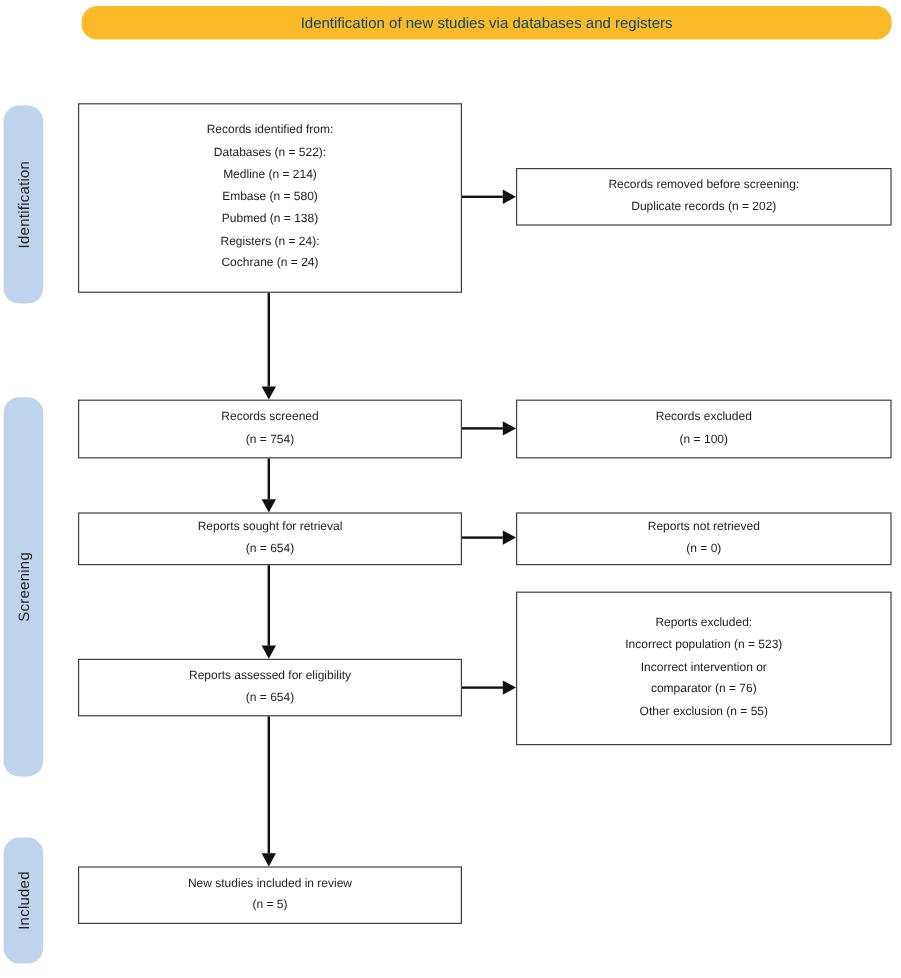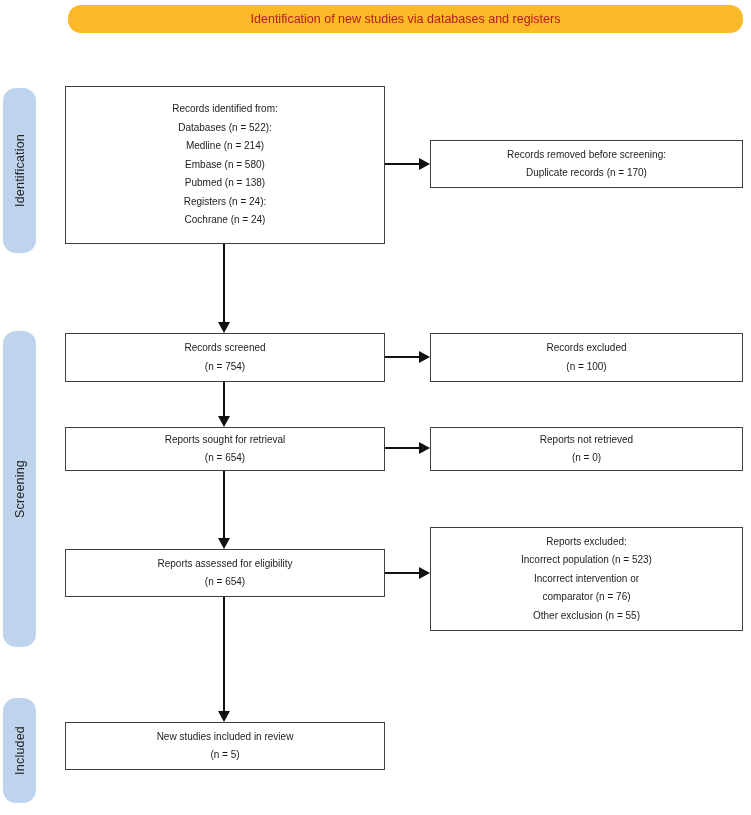--- a/index.html
+++ b/index.html
@@ -20,21 +20,21 @@
     overflow: hidden;
   }
   .banner {
     position: absolute;
     left: 68px; top: 5px;
     width: 675px; height: 28px;
     background: var(--banner-bg);
     border-radius: 13px;
     display: flex; align-items: center; justify-content: center;
     font-size: 12.5px;
-    color: #b91c1c;
+    color: #0c4a6e;
   }
   .stage {
     position: absolute;
     left: 3px; width: 33px;
     background: var(--sidebar-bg);
     border-radius: 13px;
     display: flex; align-items: center; justify-content: center;
   }
   .stage span {
     writing-mode: vertical-rl;
@@ -123,34 +123,34 @@
       <div>(n = 654)</div>
     </div>
 
   <div class="box left" style="top:722px; height:48px;">
       <div>New studies included in review</div>
       <div>(n = 5)</div>
     </div>
 
   <div class="box right" style="top:140px; height:48px;">
       <div>Records removed before screening:</div>
-      <div>Duplicate records (n = 170)</div>
+      <div>Duplicate records (n = 202)</div>
     </div>
 
   <div class="box right" style="top:333px; height:49px;">
       <div>Records excluded</div>
       <div>(n = 100)</div>
     </div>
 
   <div class="box right" style="top:427px; height:44px;">
       <div>Reports not retrieved</div>
       <div>(n = 0)</div>
     </div>
 
-  <div class="box right" style="top:527px; height:104px;">
+  <div class="box right" style="top:493px; height:128px;">
       <div>Reports excluded:</div>
       <div>Incorrect population (n = 523)</div>
       <div>Incorrect intervention or</div>
       <div>comparator (n = 76)</div>
       <div>Other exclusion (n = 55)</div>
     </div>
 
   <div>
     <div class="aline" style="left:385px; top:163px; width:34px; height:2px;"></div>
     <div class="ahead-right" style="left:419px; top:158px;"></div>

